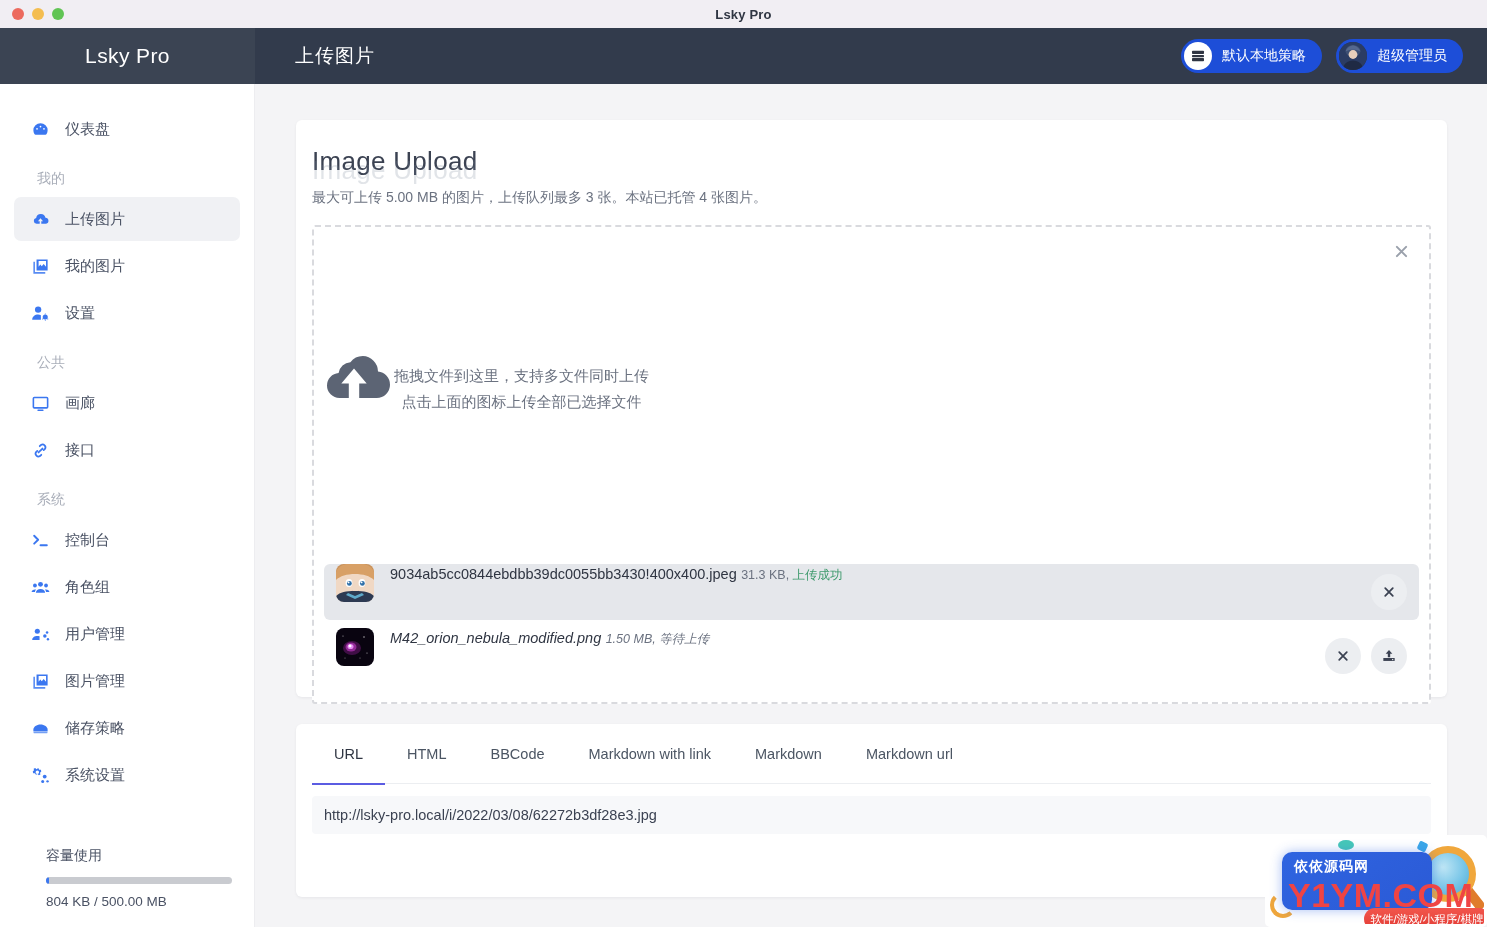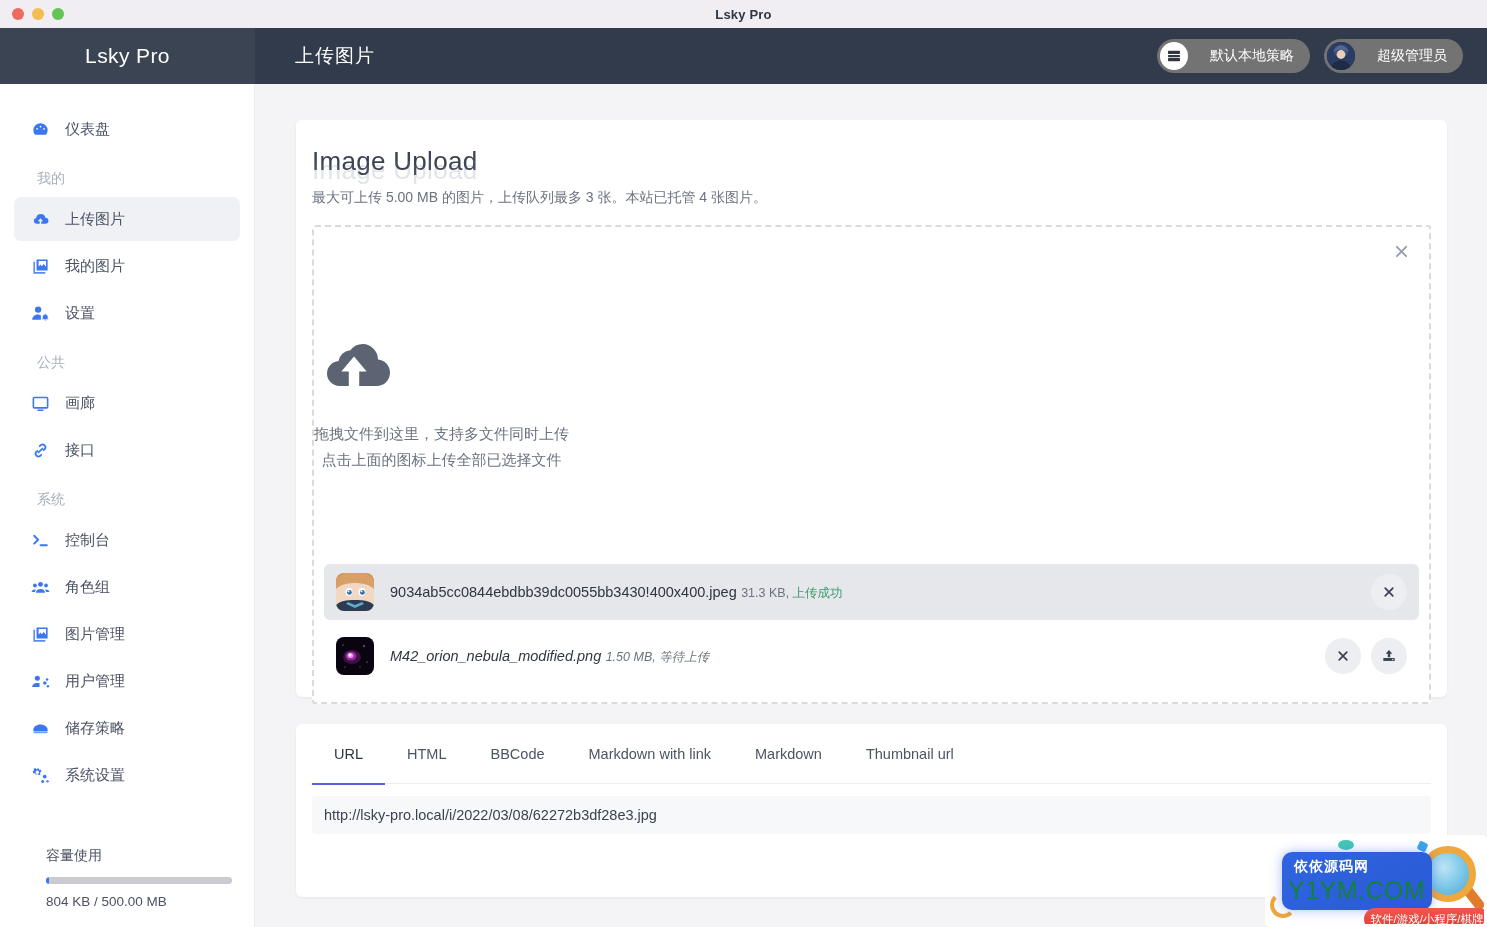--- a/index.html
+++ b/index.html
@@ -51,23 +51,23 @@
     display: flex; align-items: center;
   }
   .page-title {
     margin-left: 40px; color: #ffffff; font-size: 19px; letter-spacing: 1px;
   }
   .topbar-right {
     margin-left: auto; margin-right: 24px;
     display: flex; align-items: center; gap: 14px;
   }
   .pill {
-    display: flex; align-items: center; gap: 22px;
+    display: flex; align-items: center; gap: 10px;
     height: 34px; padding: 0 16px 0 3px;
-    background: #737373; border-radius: 18px;
+    background: #1d4ed8; border-radius: 18px;
     color: #ffffff; font-size: 14px; white-space: nowrap;
   }
   .pill .circ {
     width: 28px; height: 28px; border-radius: 50%;
     background: #ffffff;
     display: flex; align-items: center; justify-content: center;
     flex: 0 0 auto; overflow: hidden;
   }
   .pill .avatar {
     width: 28px; height: 28px; border-radius: 50%;
@@ -152,34 +152,34 @@
     border-radius: 3px;
     background: #ffffff;
   }
   .dz-close {
     position: absolute; right: 14px; top: 10px;
     width: 28px; height: 28px;
     display: flex; align-items: center; justify-content: center;
     color: #9aa0ab; cursor: pointer;
   }
   .dz-center {
-    position: absolute; left: 0; right: 0; top: 106px;
-    display: flex; flex-direction: column; align-items: flex-start;
+    position: absolute; left: 0; right: 0; top: 112px;
+    display: flex; align-items: center;
   }
   .cloud-ico { color: #5c6474; cursor: pointer; }
   .dz-text {
     margin-top: 24px; text-align: center;
     font-size: 15px; color: #6b7280; line-height: 26px;
   }
 
   .filelist {
     position: absolute; left: 10px; right: 10px; bottom: 10px;
   }
   .filerow {
-    display: flex; align-items: center;
+    display: flex; 
     height: 56px; border-radius: 6px; padding: 0 12px;
     margin-bottom: 8px;
   }
   .filerow.done { background: #e5e7eb; }
   .filerow.pending { background: #ffffff; font-style: italic; }
   .thumb {
     width: 38px; height: 38px; border-radius: 8px;
     flex: 0 0 auto; overflow: hidden; margin-right: 16px;
     background: #dcdde2;
   }
@@ -245,21 +245,21 @@
     width: 150px; height: 58px; border-radius: 10px;
     background: linear-gradient(145deg,#2f64e0,#2b5ad6);
     box-shadow: 0 0 12px rgba(60,110,230,.45);
   }
   .wm-l1 {
     position: absolute; left: 26px; top: 20px;
     color: #ffffff; font-size: 14px; font-weight: bold; letter-spacing: 1px;
   }
   .wm-l2 {
     position: absolute; left: 20px; top: 38px;
-    color: #15803d; font-size: 25px; font-weight: normal; letter-spacing: .5px;
+    color: #ef4444; font-size: 34px; font-weight: bold; letter-spacing: .5px;
   }
   .wm-red {
     position: absolute; left: 96px; top: 70px;
     width: 126px; height: 22px; border-radius: 11px;
     background: linear-gradient(180deg,#f2564c,#e23b35);
     display: flex; align-items: center; justify-content: center;
   }
   .wm-l3 { color: #ffffff; font-size: 11.5px; font-weight: normal; }
   .wm-glass {
     position: absolute; right: 8px; top: 8px;
@@ -428,38 +428,38 @@
             <path d="M.8 17.8c0-2.1 1.8-3.4 4.2-3.4.5 0 1 .05 1.4.15-.9.9-1.4 2-1.4 3.25z"></path>
             <path d="M23.2 17.8c0-2.1-1.8-3.4-4.2-3.4-.5 0-1 .05-1.4.15.9.9 1.4 2 1.4 3.25z"></path>
           </svg>
         </span>
         <span>角色组</span>
       </div>
 
       <div class="nav-item">
         <span class="nav-ico">
           <svg width="19" height="19" viewBox="0 0 24 24" fill="#3b77f0">
-            <path d="M3 6h2v13h13v2H3z" opacity=".85"></path>
-            <path d="M7 3h14v14H7zm2.6 9.4l2.2-2.8 1.8 2.2 2.4-3.1 3 3.7V5H9.6z"></path>
-          </svg>
-        </span>
-        <span>图片管理</span>
-      </div>
-
-      <div class="nav-item">
-        <span class="nav-ico">
-          <svg width="19" height="19" viewBox="0 0 24 24" fill="#3b77f0">
             <circle cx="8" cy="8" r="3.2"></circle>
             <path d="M1.5 18.8c0-3.1 2.9-5 6.5-5 1 0 2 .15 2.8.45v4.55z"></path>
             <circle cx="17.5" cy="14" r="2.2"></circle>
             <circle cx="20.3" cy="9.4" r="1.6"></circle>
             <circle cx="21.4" cy="18" r="1.5"></circle>
           </svg>
         </span>
         <span>用户管理</span>
+      </div>
+
+      <div class="nav-item">
+        <span class="nav-ico">
+          <svg width="19" height="19" viewBox="0 0 24 24" fill="#3b77f0">
+            <path d="M3 6h2v13h13v2H3z" opacity=".85"></path>
+            <path d="M7 3h14v14H7zm2.6 9.4l2.2-2.8 1.8 2.2 2.4-3.1 3 3.7V5H9.6z"></path>
+          </svg>
+        </span>
+        <span>图片管理</span>
       </div>
 
       <div class="nav-item">
         <span class="nav-ico">
           <svg width="19" height="19" viewBox="0 0 24 24" fill="#3b77f0">
             <path d="M3 13.5c0-3.6 4-6.5 9-6.5s9 2.9 9 6.5v2.2H3z"></path>
             <rect x="3" y="16.3" width="18" height="1.6" rx=".8" opacity=".7"></rect>
           </svg>
         </span>
         <span>储存策略</span>
@@ -587,21 +587,21 @@
       </div>
     </div>
 
     <div class="card card-links">
       <div class="tabs">
         <div class="tab active">URL</div>
         <div class="tab">HTML</div>
         <div class="tab">BBCode</div>
         <div class="tab">Markdown with link</div>
         <div class="tab">Markdown</div>
-        <div class="tab">Thumbnail url</div>
+        <div class="tab">Markdown url</div>
       </div>
       <div class="url-field">http://lsky-pro.local/i/2022/03/08/62272b3df28e3.jpg</div>
     </div>
 
   </div>
 
   <div class="watermark">
     <div class="wm-inner">
       <div class="wm-squig1"></div>
       <div class="wm-squig2"></div>

